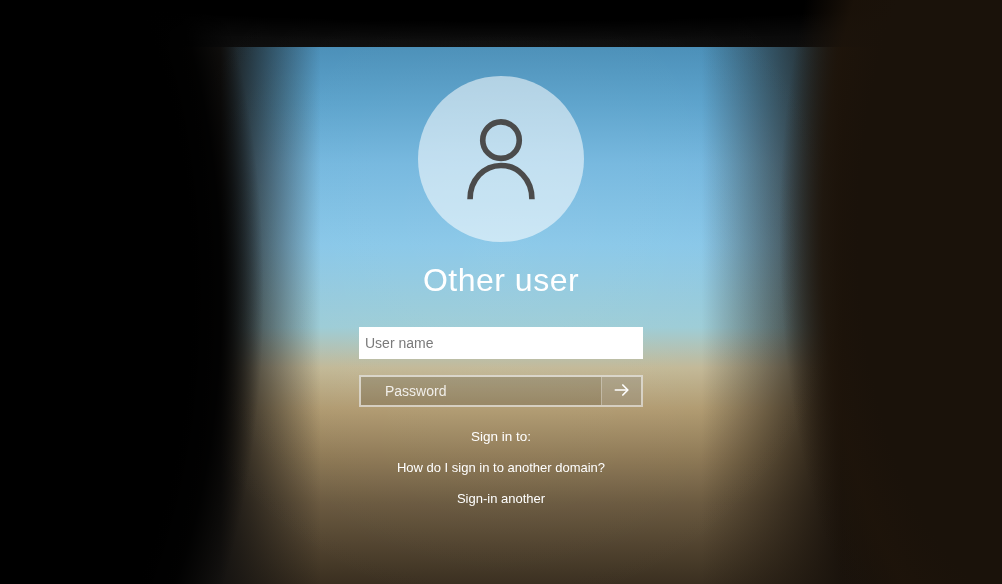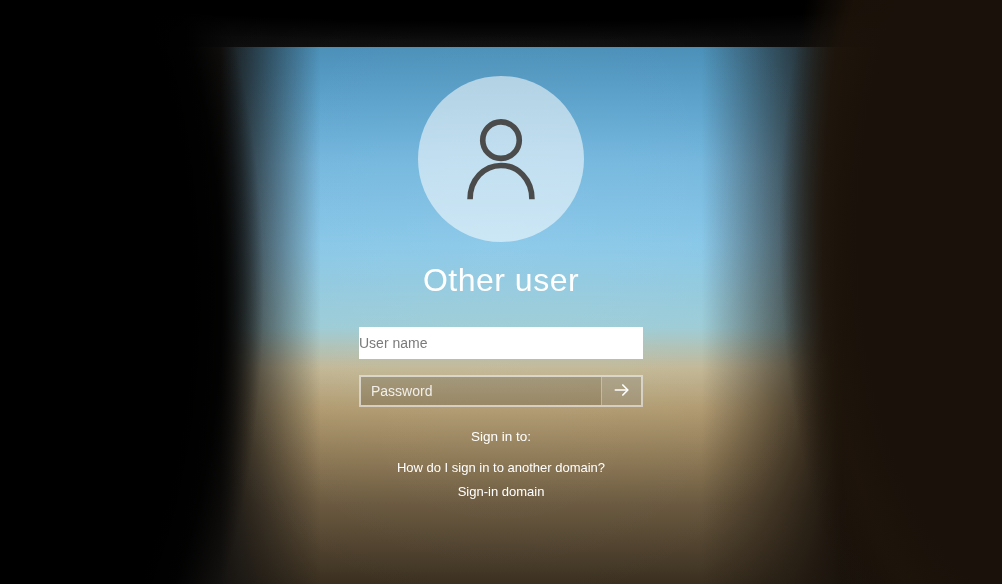--- a/index.html
+++ b/index.html
@@ -107,21 +107,21 @@
       width: 284px;
       height: 32px;
       display: flex;
       margin-bottom: 16px;
     }
     .username-input {
       width: 284px;
       height: 32px;
       background: #ffffff;
       border: none;
-      padding: 0 0;
+      padding: 0 6px;
       font-size: 14px;
       color: #333;
       outline: none;
       font-family: inherit;
     }
     .username-input::placeholder {
       color: #7a7a7a;
     }
     .password-row {
       width: 284px;
@@ -129,21 +129,21 @@
       display: flex;
       border: 2px solid rgba(255,255,255,0.6);
       background: rgba(0,0,0,0.15);
       margin-bottom: 22px;
     }
     .password-input {
       flex: 1;
       height: 100%;
       background: transparent;
       border: none;
-      padding: 0 10px;
+      padding: 0 24px;
       font-size: 14px;
       color: #eee;
       outline: none;
       font-family: inherit;
     }
     .password-input::placeholder {
       color: rgba(255,255,255,0.85);
     }
     .submit-button {
       width: 40px;
@@ -164,21 +164,21 @@
       color: #ffffff;
       font-size: 13.5px;
       font-weight: 500;
       margin-bottom: 16px;
       text-align: left;
     }
     .link-text {
       color: #ffffff;
       font-size: 13px;
       font-weight: 400;
-      margin-bottom: 9px;
+      margin-bottom: 16px;
       cursor: pointer;
       text-align: center;
     }
     .options-text {
       color: #ffffff;
       font-size: 13px;
       font-weight: 400;
       cursor: pointer;
       text-align: center;
     }
@@ -217,15 +217,15 @@
           <polyline points="13 6 19 12 13 18"></polyline>
         </svg>
       </span>
     </button>
   </div>
 
   <div class="info-text">Sign in to:</div>
 
   <div class="link-text">How do I sign in to another domain?</div>
 
-  <div class="options-text">Sign-in domain</div>
+  <div class="options-text">Sign-in another</div>
 
 </div>
 
 </body></html>

